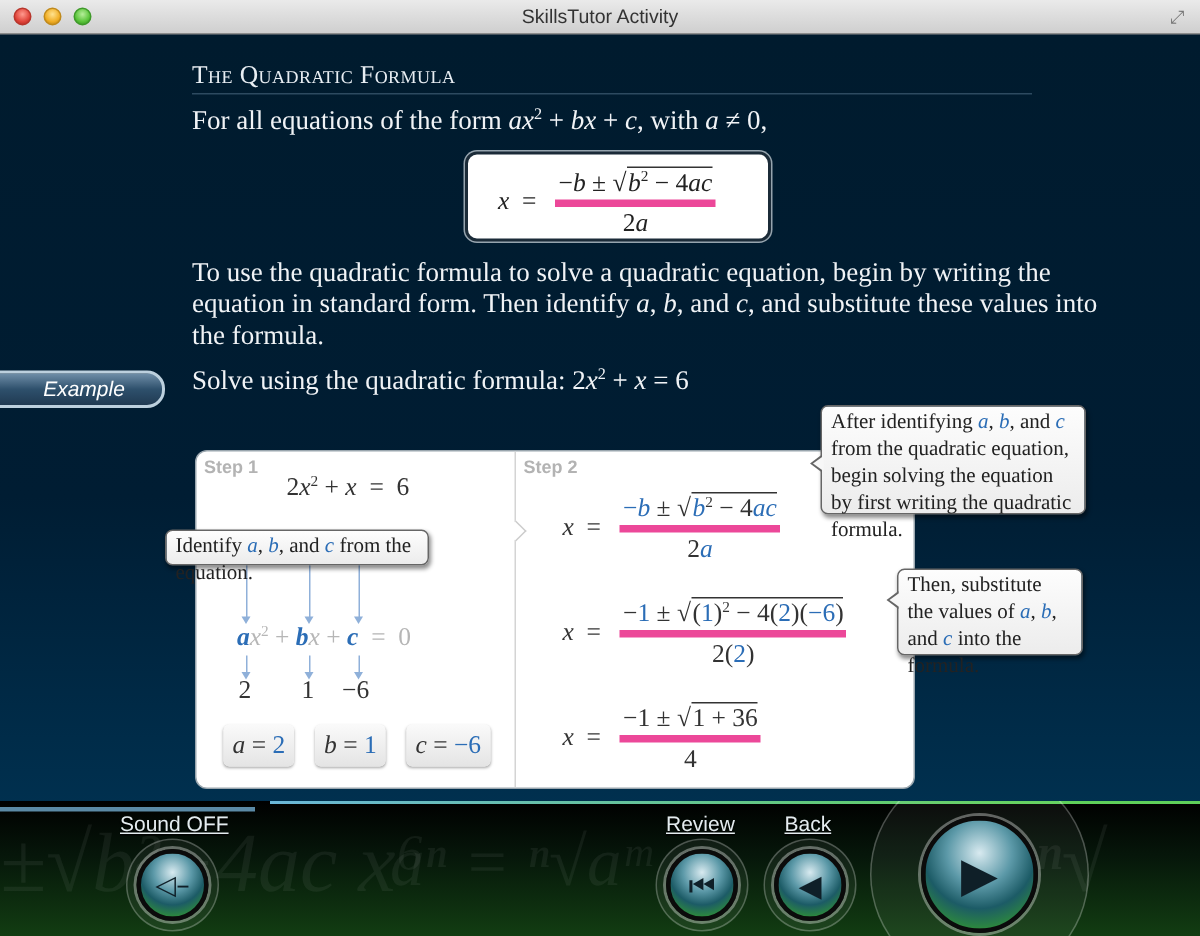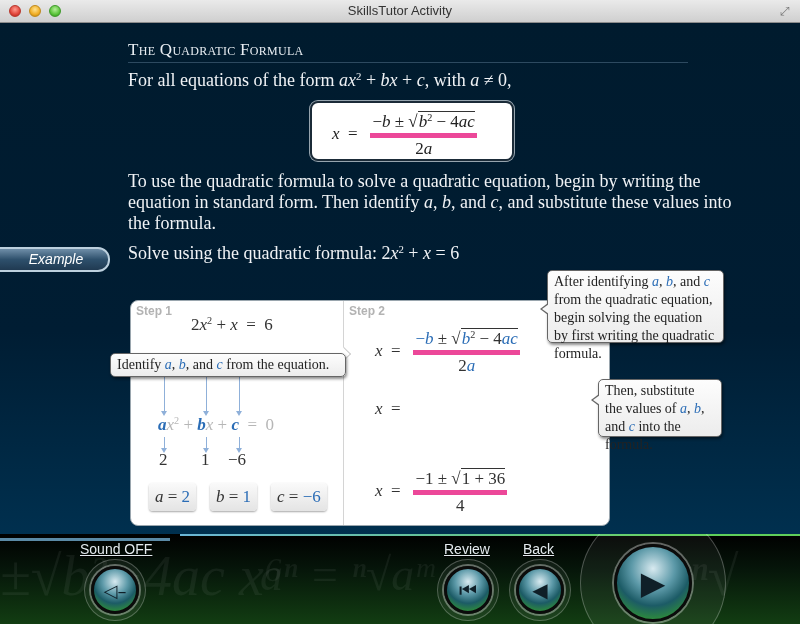--- a/index.html
+++ b/index.html
@@ -140,31 +140,35 @@
 
     <div class="m" style="left:244px;top:28px">
       <i>x</i> &nbsp;= &nbsp;
       <span class="frac">
         <span class="num"><span class="blue">−<i>b</i></span> ± √<span class="sqrt"><i class="blue">b</i><sup>2</sup> − 4<i class="blue">ac</i></span></span>
         <span class="den">2<i class="blue">a</i></span>
       </span>
     </div>
     <div class="m" style="left:244px;top:98px">
       <i>x</i> &nbsp;= &nbsp;
+      <span class="frac">
+        <span class="num">−<span class="blue">1</span> ± √<span class="sqrt">(<span class="blue">1</span>)<sup>2</sup> − 4(<span class="blue">2</span>)(<span class="blue">−6</span>)</span></span>
+        <span class="den">2(<span class="blue">2</span>)</span>
+      </span>
     </div>
     <div class="m" style="left:244px;top:168px">
       <i>x</i> &nbsp;= &nbsp;
       <span class="frac">
         <span class="num">−1 ± √<span class="sqrt">1 + 36</span></span>
         <span class="den">4</span>
       </span>
     </div>
   </div>
 
-  <div class="callout" style="left:110px;top:329px;width:236px;height:24px;line-height:18px">Identify <i class="blue">a</i>, <i class="blue">b</i>, and <i class="blue">c</i> from the equation.</div>
+  <div class="callout" style="left:110px;top:329px;width:176px;height:24px;line-height:18px">Identify <i class="blue">a</i>, <i class="blue">b</i>, and <i class="blue">c</i> from the equation.</div>
 
   <div class="callout tail-left c1" style="left:547px;top:246px;width:177px;height:73px">After identifying <i class="blue">a</i>, <i class="blue">b</i>, and <i class="blue">c</i> from the quadratic equation, begin solving the equation by first writing the quadratic formula.</div>
 
   <div class="callout tail-left c2" style="left:598px;top:355px;width:124px;height:58px">Then, substitute the values of <i class="blue">a</i>, <i class="blue">b</i>, and <i class="blue">c</i> into the formula.</div>
 </div>
 
 <div class="bottombar">
   <div class="bar-line"></div>
   <div class="bar-line-left"></div>
   <div class="bg-math" style="left:0;top:10px">±√b²−4ac x⁶</div>

